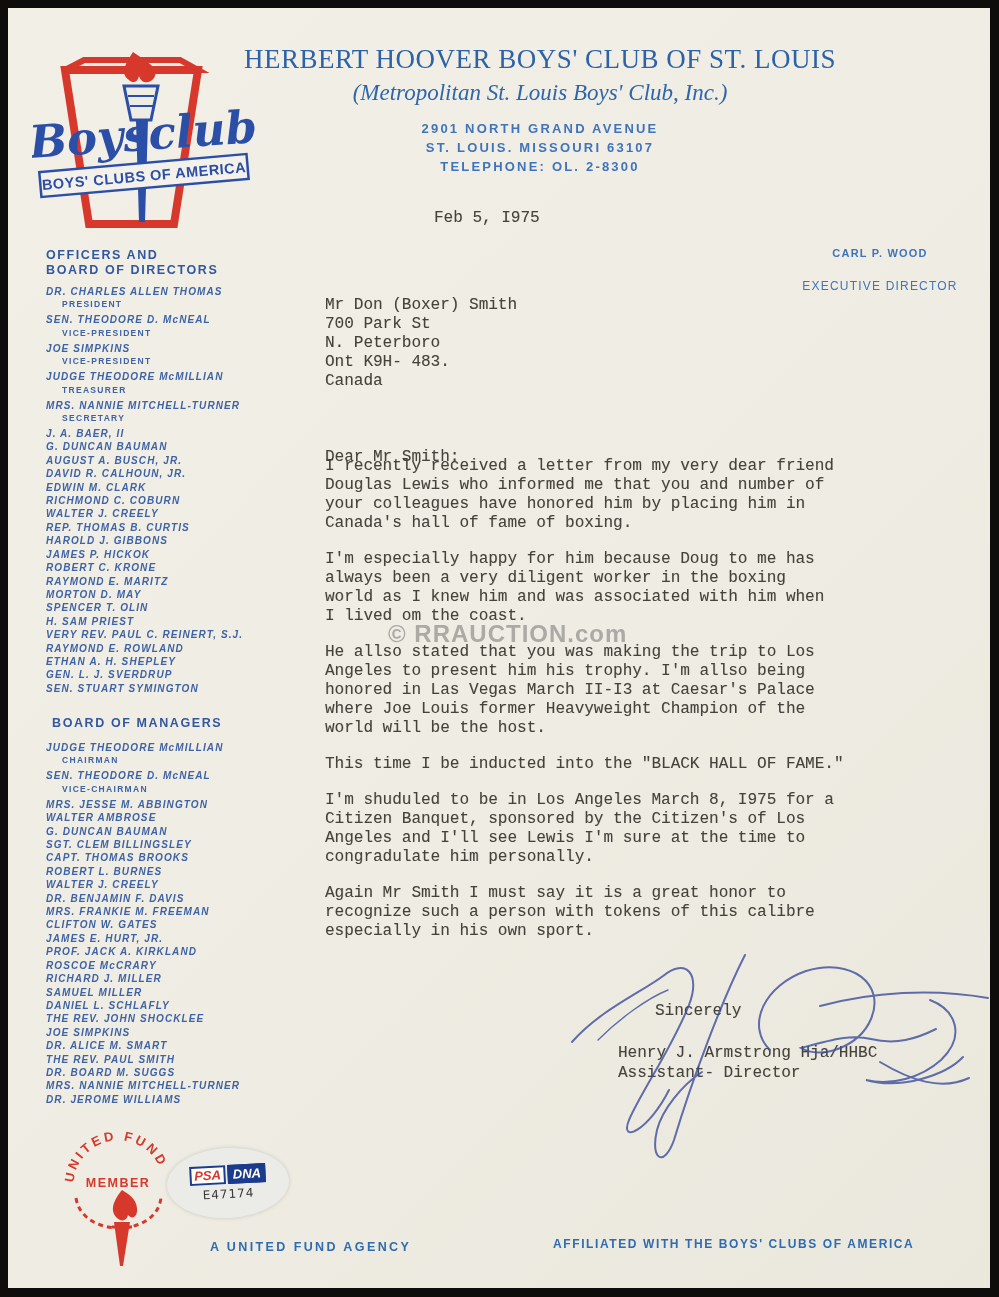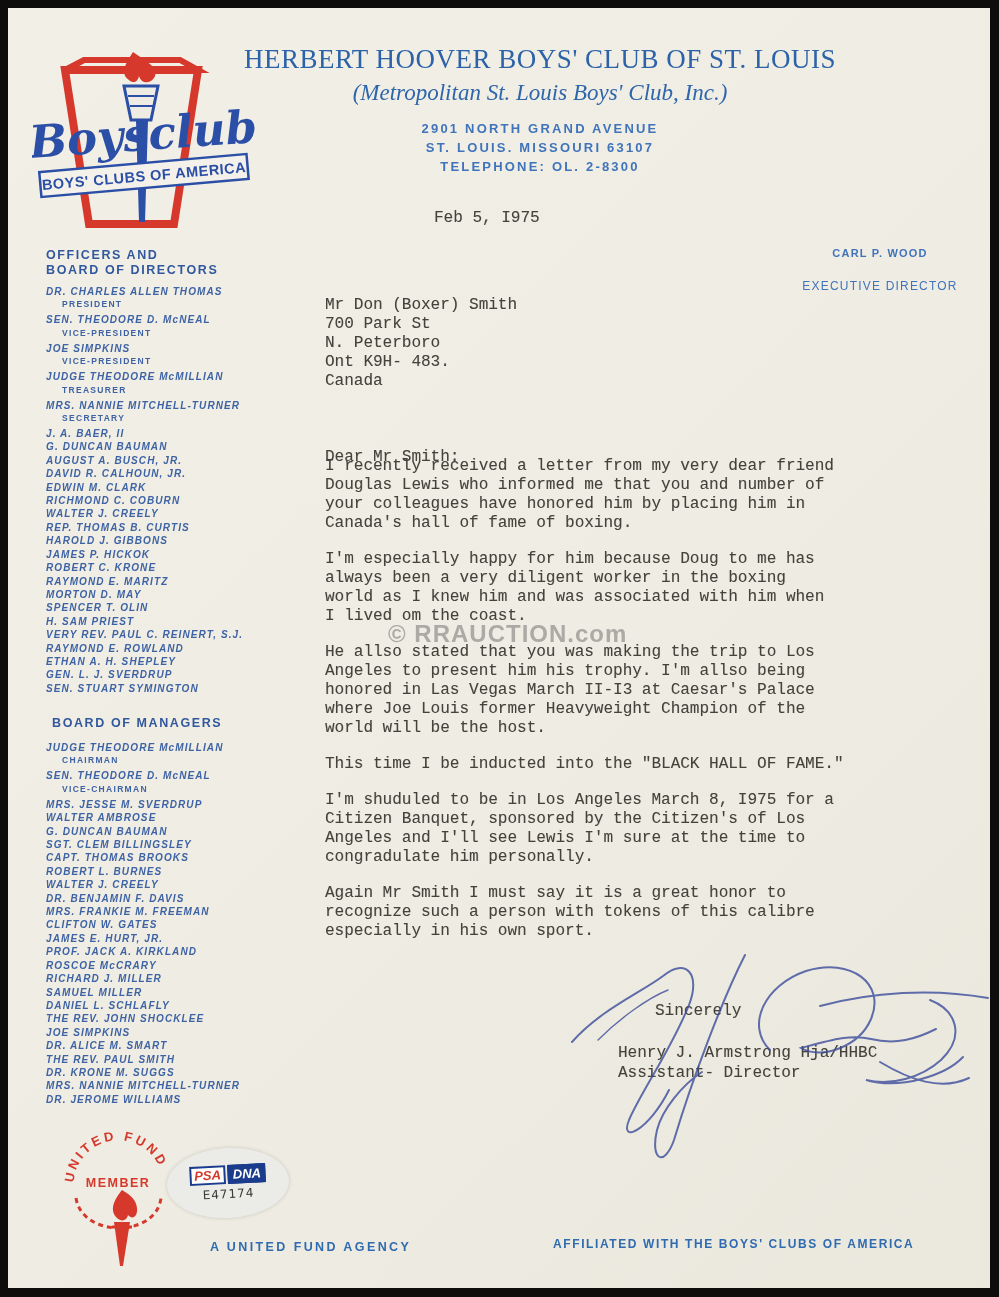--- a/index.html
+++ b/index.html
@@ -181,21 +181,21 @@
   <div class="abs roster" style="left:46px;top:741px;width:260px;">
       <div class="li">
         <div class="li-label">JUDGE THEODORE McMILLIAN</div>
         <div class="li-sub">CHAIRMAN</div>
       </div>
       <div class="li">
         <div class="li-label">SEN. THEODORE D. McNEAL</div>
         <div class="li-sub">VICE-CHAIRMAN</div>
       </div>
       <div class="li">
-        <div class="li-label">MRS. JESSE M. SVERDRUP</div>
+        <div class="li-label">MRS. JESSE M. ABBINGTON</div>
       </div>
       <div class="li">
         <div class="li-label">WALTER AMBROSE</div>
       </div>
       <div class="li">
         <div class="li-label">G. DUNCAN BAUMAN</div>
       </div>
       <div class="li">
         <div class="li-label">SGT. CLEM BILLINGSLEY</div>
       </div>
@@ -241,21 +241,21 @@
       <div class="li">
         <div class="li-label">JOE SIMPKINS</div>
       </div>
       <div class="li">
         <div class="li-label">DR. ALICE M. SMART</div>
       </div>
       <div class="li">
         <div class="li-label">THE REV. PAUL SMITH</div>
       </div>
       <div class="li">
-        <div class="li-label">DR. KRONE M. SUGGS</div>
+        <div class="li-label">DR. BOARD M. SUGGS</div>
       </div>
       <div class="li">
         <div class="li-label">MRS. NANNIE MITCHELL-TURNER</div>
       </div>
       <div class="li">
         <div class="li-label">DR. JEROME WILLIAMS</div>
       </div>
     </div>
 
   <div class="abs mono pre" style="left:325px;top:296px;">Mr Don (Boxer) Smith

